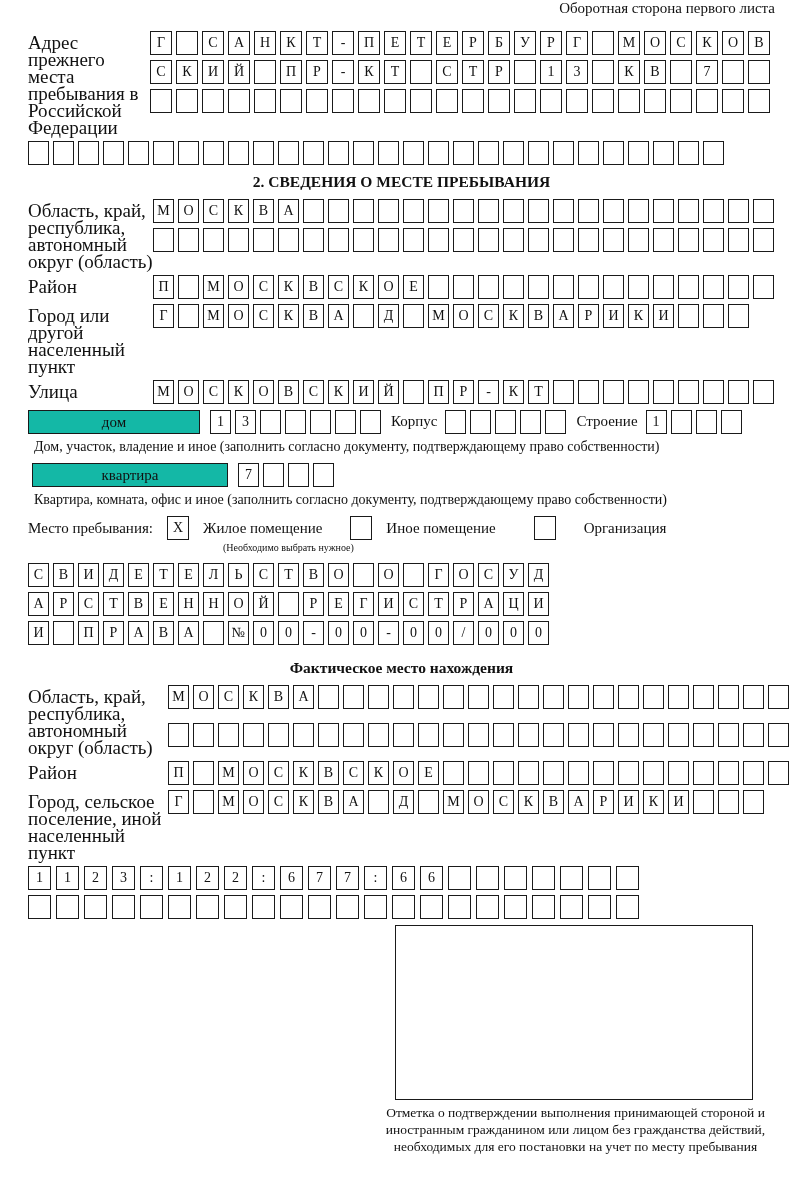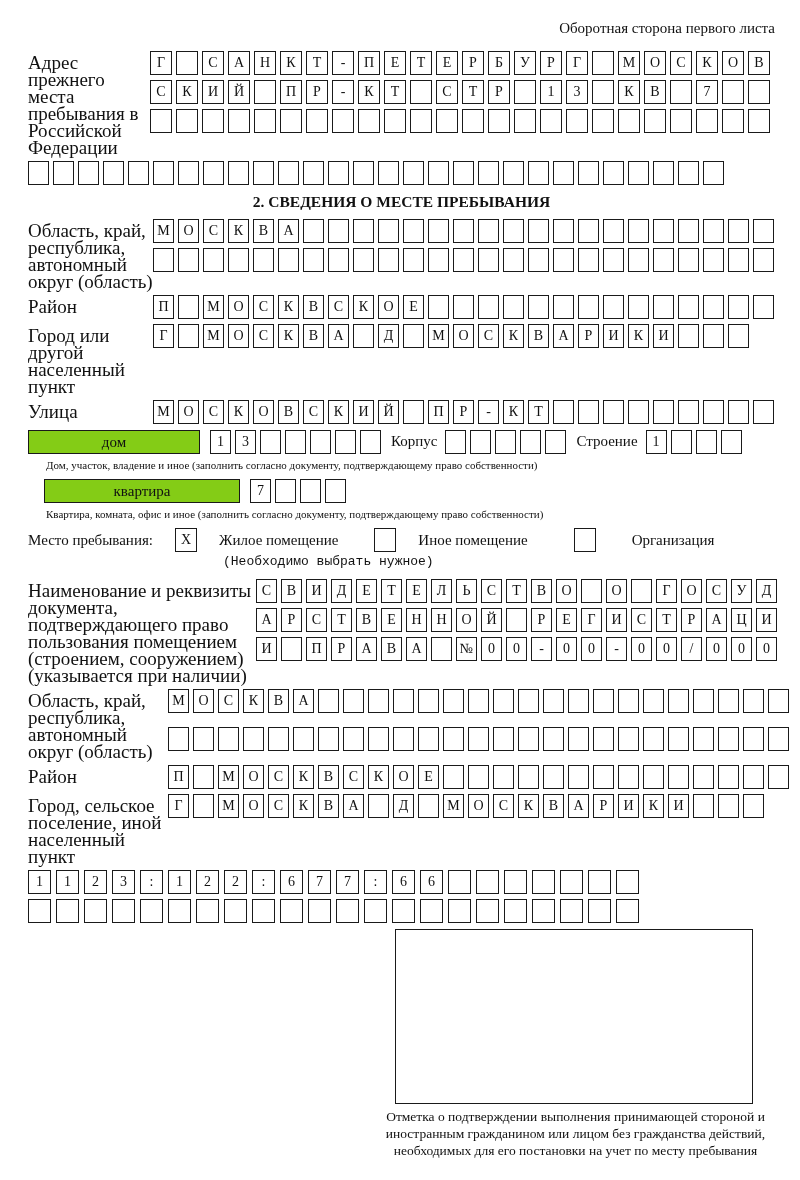--- a/index.html
+++ b/index.html
@@ -1,19 +1,19 @@
 <!DOCTYPE html>
 <html><head>
 <meta charset="utf-8">
 <style>
   * { margin:0; padding:0; box-sizing:border-box; }
   html,body { background:#fff; }
   body { width:800px; height:1180px; overflow:hidden; color:#111;
          font-family:"Liberation Serif", serif; }
-  .page { width:800px; height:1180px; padding:20px 25px 0 28px; position:relative; }
+  .page { width:800px; height:1180px; padding:0 25px 0 28px; position:relative; }
 
   .header-note { text-align:right; font-size:15px; margin-bottom:14px; }
 
   .row  { display:flex; align-items:flex-start; margin-bottom:5px; }
   .lbl  { font-size:19px; line-height:17px; flex:0 0 auto; padding-top:3px; }
   .stack{ display:flex; flex-direction:column; gap:5px; }
 
   .cells { display:flex; gap:4px; }
   .cell  { flex:0 0 auto; width:22px; height:24px; border:1.5px solid #1a1a1a;
            display:inline-flex; align-items:center; justify-content:center;
@@ -21,27 +21,27 @@
   .w21 .cell { width:21px; }
   .w23 { gap:5px; } .w23 .cell { width:23px; }
 
   .note-center { text-align:center; font-size:13.5px; line-height:16px; }
   .sec-title   { text-align:center; font-size:15.5px; font-weight:bold; margin:6px 0 8px 0; }
 
   .lblw1 { width:122px; } .lblw2 { width:125px; } .lblw3 { width:140px; }
   .lbl-doc { width:228px; }
 
   .word-box { border:1.5px solid #1a1a1a; height:24px; display:inline-flex;
-              align-items:center; justify-content:center; font-size:15px; background:#84cc16; }
+              align-items:center; justify-content:center; font-size:15px; background:#14b8a6; }
   .inline-lbl { font-size:15px; padding:3px 8px 0 10px; }
 
-  .house-note { font-size:11px; margin:2px 0 8px 18px; }
-
-  .stay-row { display:flex; align-items:center; gap:22px; margin:8px 0 2px 0; font-size:15px; }
-  .stay-note { font-size:13px; margin:2px 0 10px 195px;font-family:Liberation Mono, monospace; }
+  .house-note { font-size:14px; margin:2px 0 8px 6px; }
+
+  .stay-row { display:flex; align-items:center; gap:14px; margin:8px 0 2px 0; font-size:15px; }
+  .stay-note { font-size:10px; margin:2px 0 10px 195px; }
 
   .fact-note { text-align:center; font-size:13.5px; line-height:17px; margin-bottom:8px; }
 
   .stamp-box { margin-left:367px; width:358px; height:175px; border:1.5px solid #1a1a1a; margin-top:6px; }
   .stamp-caption { margin-left:345px; width:405px; text-align:center;
                    font-size:13.5px; line-height:17px; margin-top:4px; }
   .mt6 { margin-top:6px; } .mb8 { margin-bottom:8px; }
 </style>
 </head>
 <body>
@@ -341,21 +341,21 @@
     <div class="cells w21">
         <span class="cell">1</span>
         <span class="cell"></span>
         <span class="cell"></span>
         <span class="cell"></span>
       </div>
   </div>
   <div class="house-note">Дом, участок, владение и иное (заполнить согласно документу, подтверждающему право собственности)</div>
 
   <div class="row">
-    <div class="word-box" style="width:196px; margin-left:16px;">квартира</div>
+    <div class="word-box" style="width:196px; margin-left:4px;">квартира</div>
     <div class="cells w21" style="margin-left:10px;">
         <span class="cell">7</span>
         <span class="cell"></span>
         <span class="cell"></span>
         <span class="cell"></span>
       </div>
   </div>
   <div class="house-note">Квартира, комната, офис и иное (заполнить согласно документу, подтверждающему право собственности)</div>
 
   <div class="stay-row">
@@ -363,21 +363,20 @@
     <span class="cell">X</span>
     <span>Жилое помещение</span>
     <span class="cell" style="margin-left:14px;"></span>
     <span>Иное помещение</span>
     <span class="cell" style="margin-left:24px;"></span>
     <span style="margin-left:14px;">Организация</span>
   </div>
   <div class="stay-note">(Необходимо выбрать нужное)</div>
 
   <div class="row">
-    <div class="lbl lbl-doc">Наименование и реквизиты документа, подтверждающего право пользования помещением (строением, сооружением) (указывается при наличии)</div>
     <div class="stack">
       <div class="cells w21">
           <span class="cell">С</span>
           <span class="cell">В</span>
           <span class="cell">И</span>
           <span class="cell">Д</span>
           <span class="cell">Е</span>
           <span class="cell">Т</span>
           <span class="cell">Е</span>
           <span class="cell">Л</span>
@@ -437,20 +436,21 @@
           <span class="cell">0</span>
           <span class="cell">0</span>
           <span class="cell">/</span>
           <span class="cell">0</span>
           <span class="cell">0</span>
           <span class="cell">0</span>
         </div>
     </div>
   </div>
 
+  <div class="sec-title" style="margin-top:14px;">Фактическое место нахождения</div>
 
   <div class="row">
     <div class="lbl lblw3">Область, край, республика, автономный округ (область)</div>
     <div class="stack">
       <div class="cells w21">
           <span class="cell">М</span>
           <span class="cell">О</span>
           <span class="cell">С</span>
           <span class="cell">К</span>
           <span class="cell">В</span>

